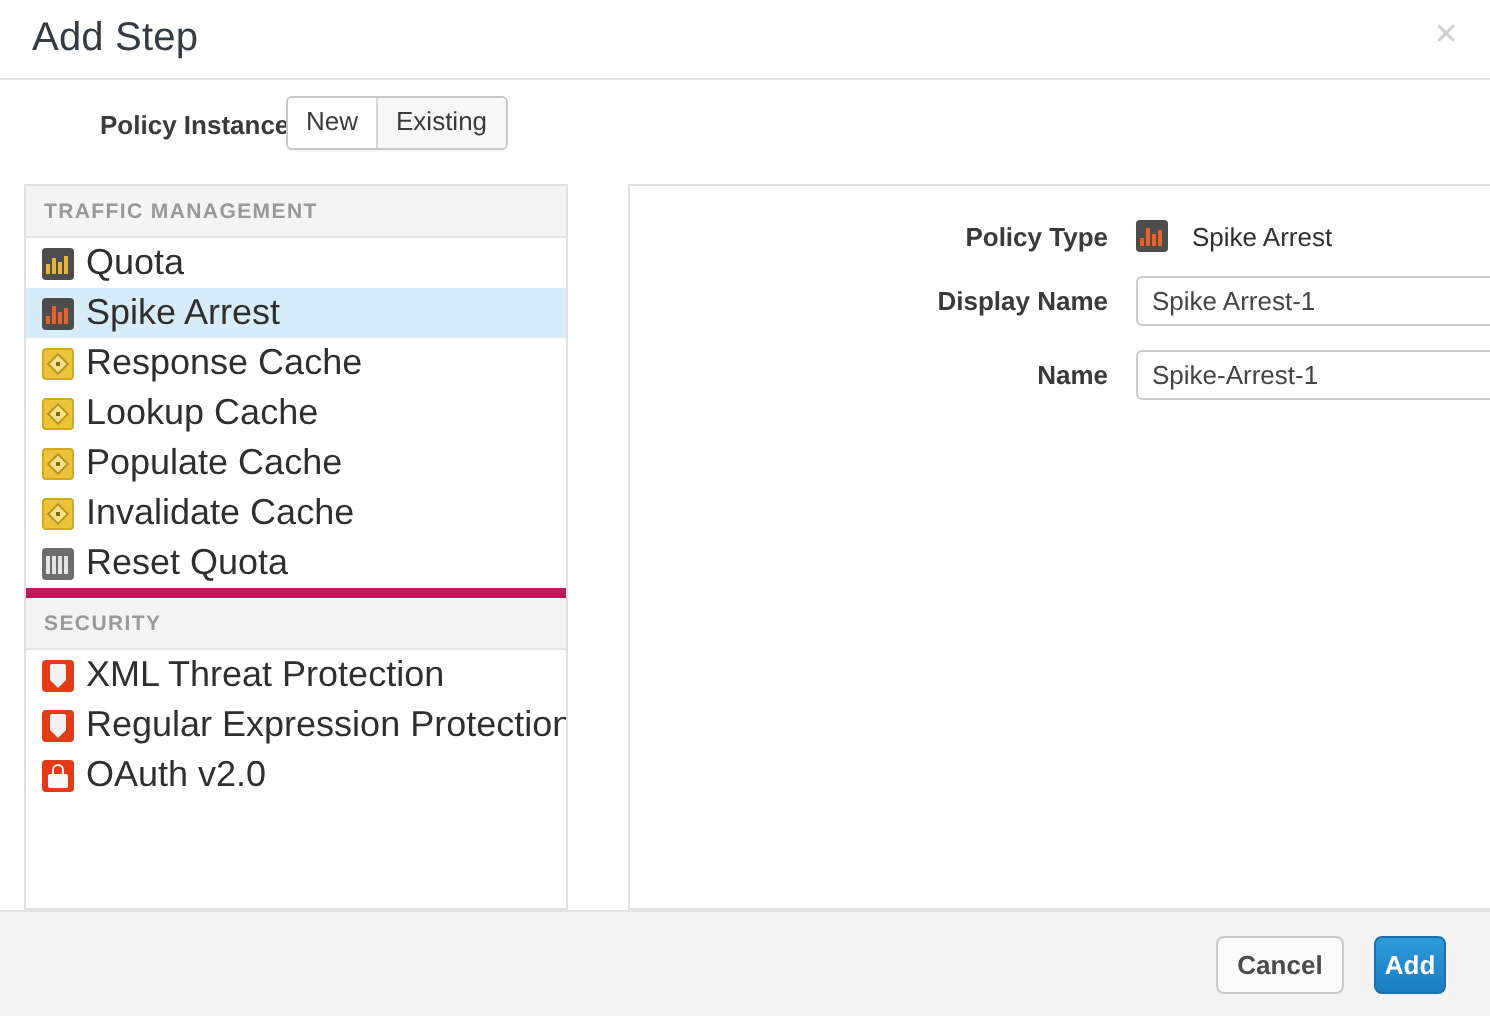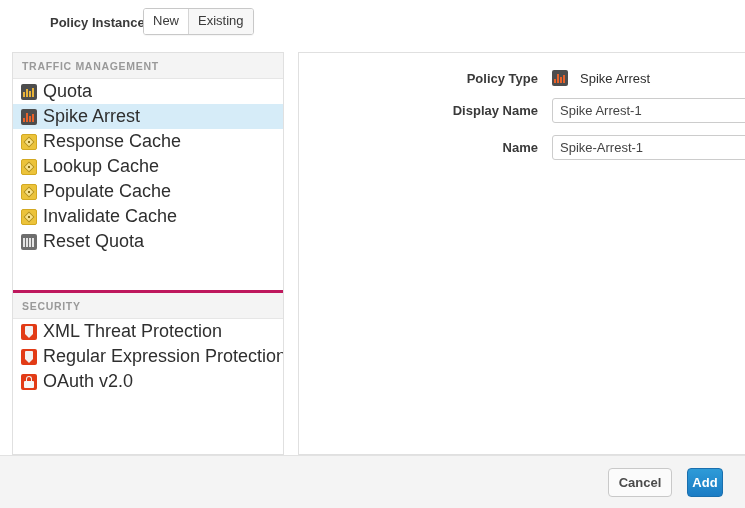--- a/index.html
+++ b/index.html
@@ -99,20 +99,21 @@
     background: #f7f7f7;
   }
 
   
   .dialog-body {
     flex: 1 1 auto;
     position: relative;
     padding: 0 12px;
     box-sizing: border-box;
     display: flex;
+    gap: 16px;
   }
 
   .sidebar {
     width: 272px;
     flex: 0 0 272px;
     box-sizing: border-box;
     border: 1px solid #e0e0e0;
     background: #ffffff;
     overflow: hidden;
   }
@@ -123,22 +124,21 @@
     color: #999999;
     font-size: 10.5px;
     font-weight: bold;
     letter-spacing: 0.7px;
     padding: 6px 0 5px 9px;
     height: 14px;
     line-height: 14px;
     box-sizing: content-box;
   }
   .section-header.secondary {
-    border-top: 3px solid #be185d;
-    margin-top: 36px;
+    border-top: 5px solid #be185d;
   }
 
   .policy-item {
     display: flex;
     align-items: center;
     height: 25px;
     padding-left: 8px;
     cursor: pointer;
     background: #ffffff;
   }
@@ -336,20 +336,24 @@
     background: linear-gradient(#2e9bd8, #1b7cc4);
     border: 1px solid #1a6fae;
     color: #ffffff;
   }
 </style>
 </head>
 <body>
 
 <div class="dialog">
 
+  <div class="dialog-header">
+    <div class="dialog-title">Add Step</div>
+    <div class="close-icon">✕</div>
+  </div>
 
   <div class="instance-row">
     <div class="instance-label">Policy Instance</div>
     <div class="btn-group">
       <div class="seg active">New</div>
       <div class="seg">Existing</div>
     </div>
   </div>
 
   <div class="dialog-body">

